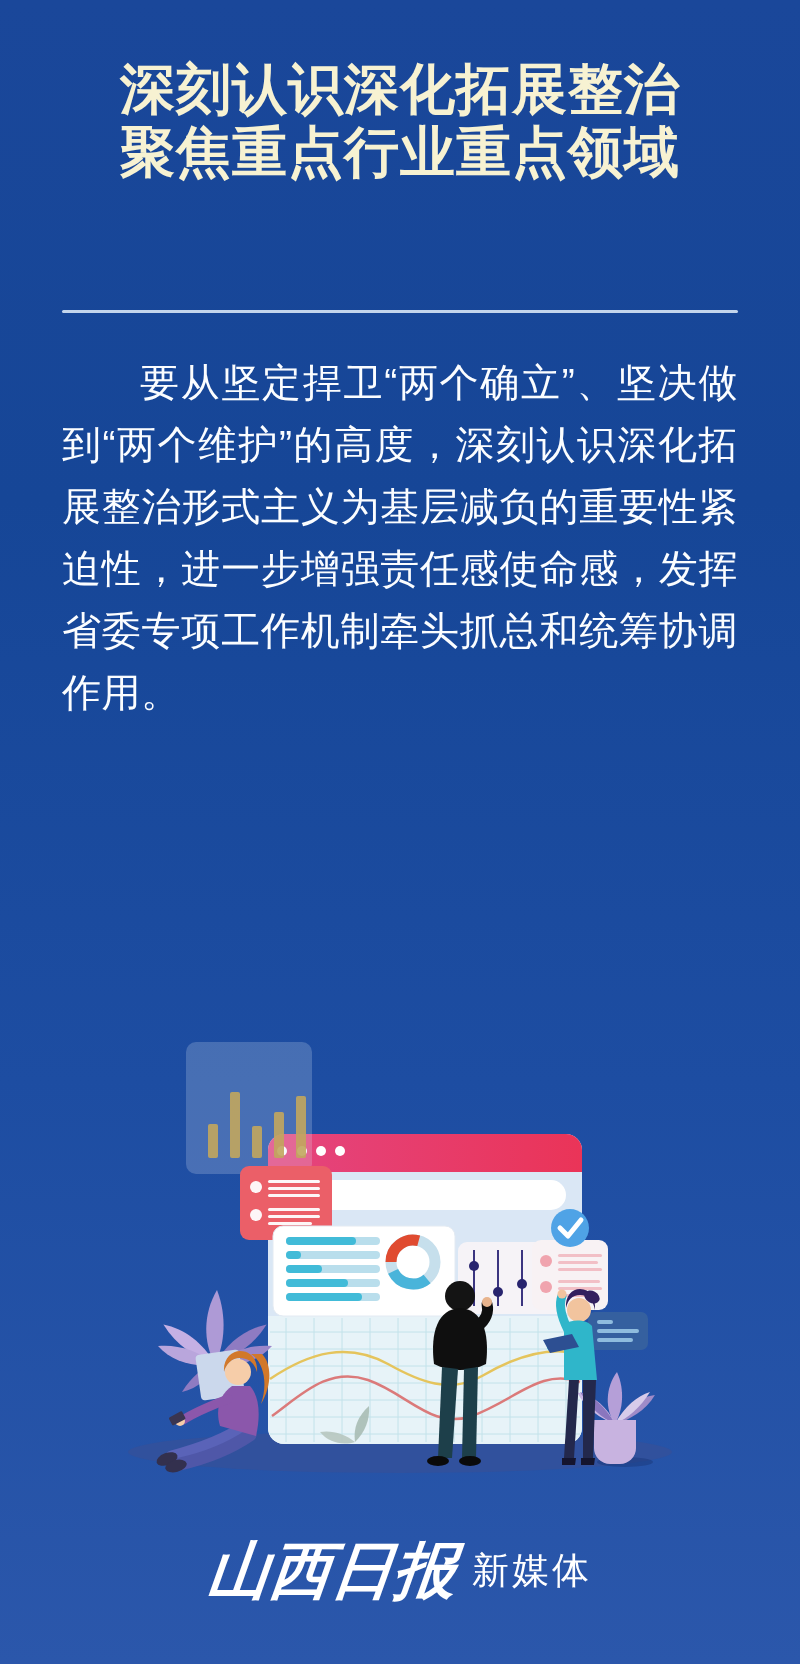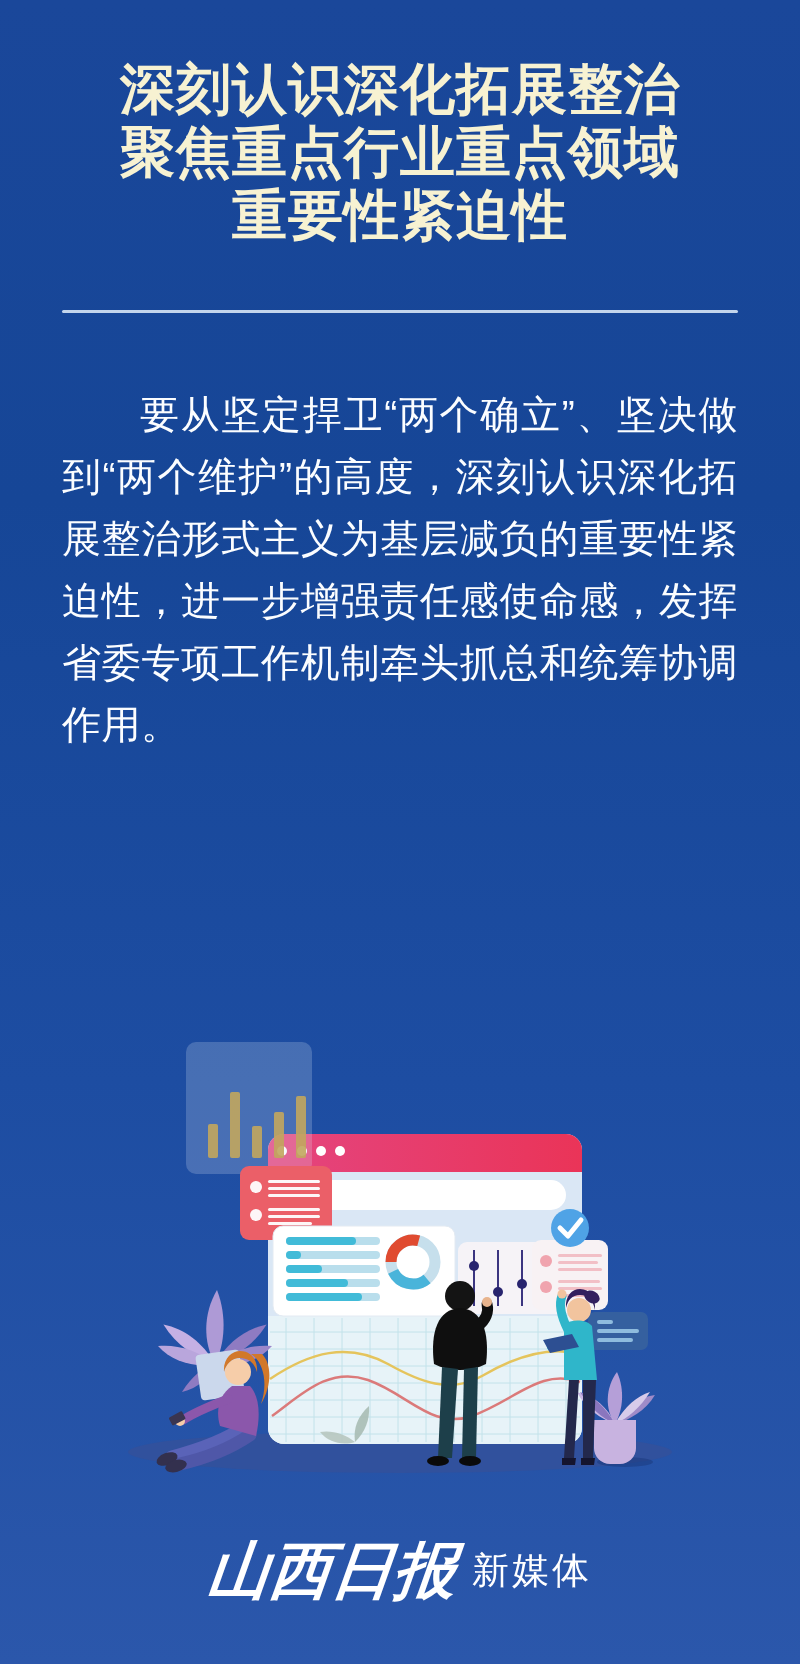--- a/index.html
+++ b/index.html
@@ -21,21 +21,21 @@
     position:absolute;top:310px;left:62px;width:676px;height:3px;
     background:#c3d5ec;border:0;margin:0;border-radius:2px;
   }
   .body-par{
     position:absolute;left:62px;width:676px;
     margin:0;color:#fbfdff;
     font-size:39px;line-height:62px;
     text-align:justify;text-indent:2em;
     letter-spacing:0.5px;
   }
-  .par1{top:384px;}
+  .par1{top:352px;}
   .par2{top:748px;}
   .illus{position:absolute;top:1034px;left:120px;width:560px;height:440px;}
   .footer{
     position:absolute;top:1516px;left:0;width:800px;height:110px;
     display:flex;align-items:center;justify-content:center;gap:16px;
     color:#ffffff;
   }
   .brand-script{
     font-size:62px;font-weight:700;font-style:italic;
     transform:skewX(-6deg);
@@ -46,21 +46,20 @@
   }
 </style>
 </head>
 <body>
 
 <div class="poster">
 
   <h1 class="title">
     <span>深刻认识深化拓展整治</span><br>
     <span>聚焦重点行业重点领域</span><br>
-    <span>重要性紧迫性</span>
   </h1>
 
   <hr class="divider">
 
   <p class="body-par par1">要从坚定捍卫“两个确立”、坚决做到“两个维护”的高度，深刻认识深化拓展整治形式主义为基层减负的重要性紧迫性，进一步增强责任感使命感，发挥省委专项工作机制牵头抓总和统筹协调作用。</p>
 
   <svg class="illus" viewBox="0 0 560 440" aria-hidden="true">
     <defs>
       <linearGradient id="hdr" x1="0" y1="0" x2="1" y2="0">
         <stop offset="0" stop-color="#e4457f"></stop>

